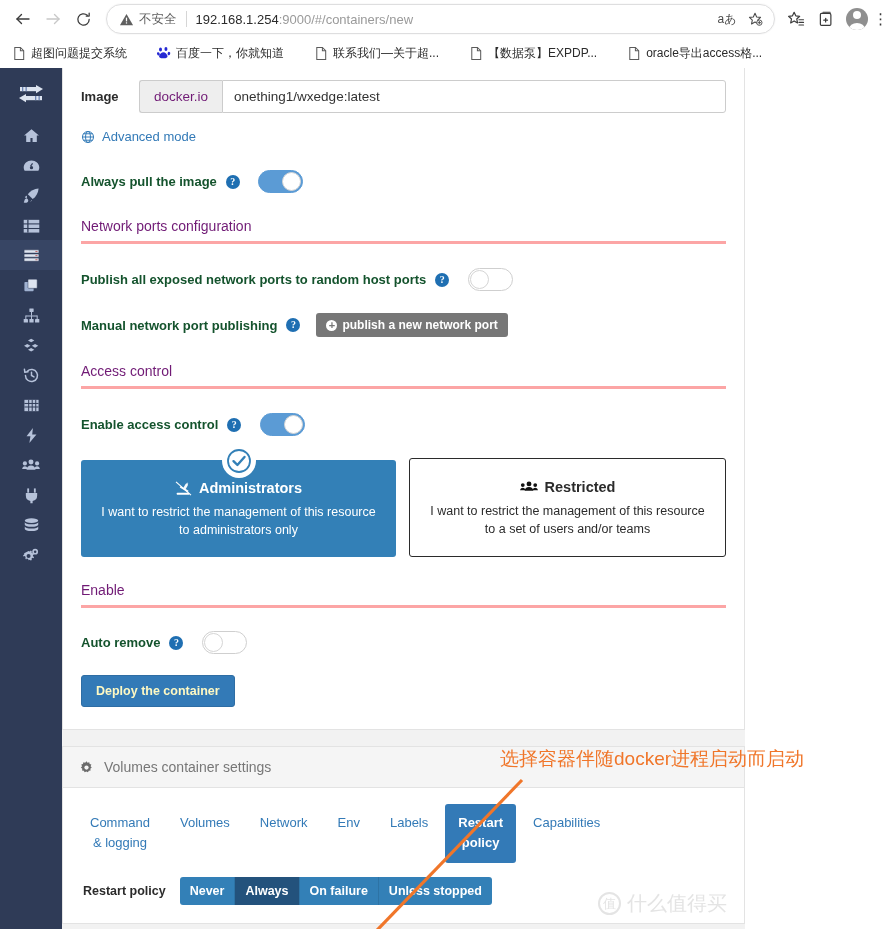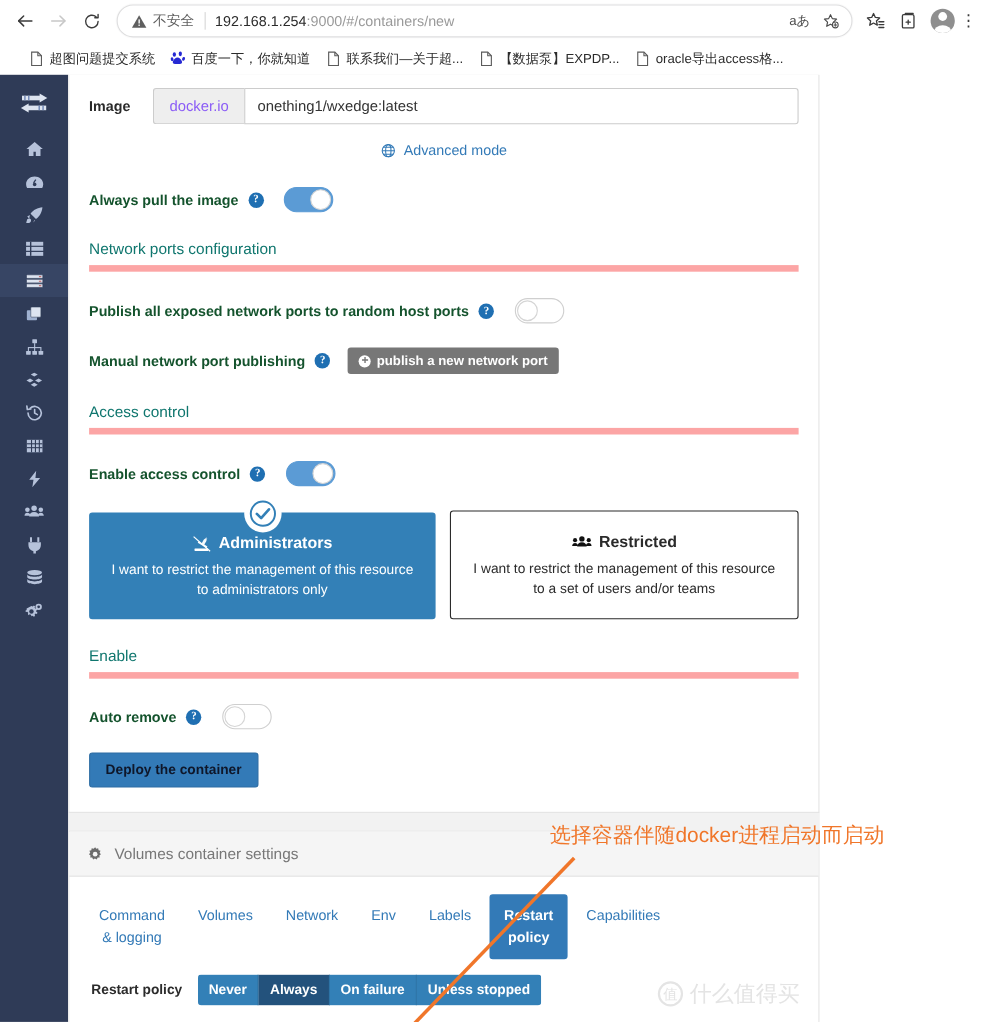--- a/index.html
+++ b/index.html
@@ -51,21 +51,21 @@
     content: ""; position: absolute; left: 50%; top: 3px; transform: translateX(-50%);
     width: 8px; height: 8px; border-radius: 50%; background: #fff;
   }
   .avatar::after {
     content: ""; position: absolute; left: 50%; bottom: -5px; transform: translateX(-50%);
     width: 16px; height: 12px; border-radius: 50% 50% 0 0; background: #fff;
   }
   .dots { color: #3b3b3b; font-size: 15px; width: 12px; text-align: center; cursor: pointer; }
 
   
-  .bmbar { height: 30px; display: flex; align-items: center; padding: 0 20px; gap: 2px; }
+  .bmbar { height: 30px; display: flex; align-items: center; padding: 0 6px; gap: 18px; }
   .bm {
     display: flex; align-items: center; gap: 5px; padding: 3px 6px;
     border-radius: 4px; cursor: pointer; white-space: nowrap;
   }
   .bm-label { font-size: 12px; color: #2b2b2b; }
   .bm-ico { width: 14px; height: 15px; flex: 0 0 auto; }
   .baidu-ico {
     width: 14px; height: 14px; flex: 0 0 auto; position: relative;
   }
 
@@ -99,29 +99,29 @@
 
   .row { display: flex; align-items: center; }
 
   
   .img-row { padding: 12px 0 0 0; display: flex; align-items: center; }
   .lbl-image { font-size: 13px; font-weight: bold; color: #2b2b2b; width: 58px; flex: 0 0 auto; }
   .input-group { display: flex; flex: 1 1 auto; height: 33px; }
   .addon {
     background: #eeeeee; border: 1px solid #cccccc; border-right: none;
     display: flex; align-items: center; padding: 0 14px;
-    font-size: 13.5px; color: #8b5cf6; border-radius: 3px 0 0 3px;
+    font-size: 13.5px; color: #701a75; border-radius: 3px 0 0 3px;
   }
   .txtinput {
     flex: 1 1 auto; border: 1px solid #cccccc; border-radius: 0 3px 3px 0;
     font-size: 13.5px; color: #333; padding: 0 11px; outline: none;
     font-family: "Liberation Sans", sans-serif; background: #fff;
   }
 
-  .adv-mode { display: flex; align-items: center; gap: 7px; margin-top: 16px; cursor: pointer; justify-content: center; }
+  .adv-mode { display: flex; align-items: center; gap: 7px; margin-top: 16px; cursor: pointer; }
   .adv-mode-txt { font-size: 13px; color: #337ab7; }
 
   .form-label { font-size: 13px; font-weight: bold; color: #14532d; }
   .q-ico {
     width: 14px; height: 14px; border-radius: 50%; background: #1f6fb2;
     color: #fff; font-size: 10px; font-weight: bold; line-height: 14px;
     text-align: center; flex: 0 0 auto; cursor: pointer;
     font-family: "Liberation Serif", serif;
   }
 
@@ -134,21 +134,21 @@
   .toggle.off { background: #ffffff; border: 1px solid #cfcfcf; }
   .toggle .knob {
     position: absolute; top: 1px; width: 19px; height: 19px; border-radius: 50%;
     background: #fff; border: 1px solid #d5d5d5;
   }
   .toggle.on .knob { right: 1px; }
   .toggle.off .knob { left: 1px; }
 
   
   .section-hd {
-    font-size: 14px; color: #0f766e; border-bottom: 6px solid #fca5a5;
+    font-size: 14px; color: #701a75; border-bottom: 3px solid #fca5a5;
     padding-bottom: 7px;
   }
 
   .btn-gray {
     background: #777777; color: #fff; font-size: 12px; font-weight: bold;
     border: none; border-radius: 3px; padding: 5px 10px; cursor: pointer;
     display: inline-flex; align-items: center; gap: 5px;
     font-family: "Liberation Sans", sans-serif;
   }
   .plus-circle {
@@ -167,21 +167,21 @@
   .card-title { font-size: 14.5px; font-weight: bold; display: flex; align-items: center; justify-content: center; gap: 7px; }
   .card-desc { font-size: 12.5px; margin-top: 7px; line-height: 1.45; }
   .check-badge {
     position: absolute; top: -14px; left: 50%; transform: translateX(-50%);
     width: 30px; height: 30px; border-radius: 50%; background: #fff;
     display: flex; align-items: center; justify-content: center;
     box-shadow: 0 0 0 2px #fff;
   }
 
   .btn-deploy {
-    background: #337ab7; color: #0f172a; font-size: 12.5px; font-weight: bold;
+    background: #337ab7; color: #fef9c3; font-size: 12.5px; font-weight: bold;
     border: 1px solid #2e6da4; border-radius: 3px; padding: 8px 14px; cursor: pointer;
     font-family: "Liberation Sans", sans-serif;
   }
 
   
   .adv-panel { margin-top: 16px; border: 1px solid #e3e3e3; background: #fff; }
   .adv-hd {
     background: #f5f5f5; border-bottom: 1px solid #e3e3e3;
     padding: 12px 16px; display: flex; align-items: center; gap: 10px;
     font-size: 14px; color: #777777;

